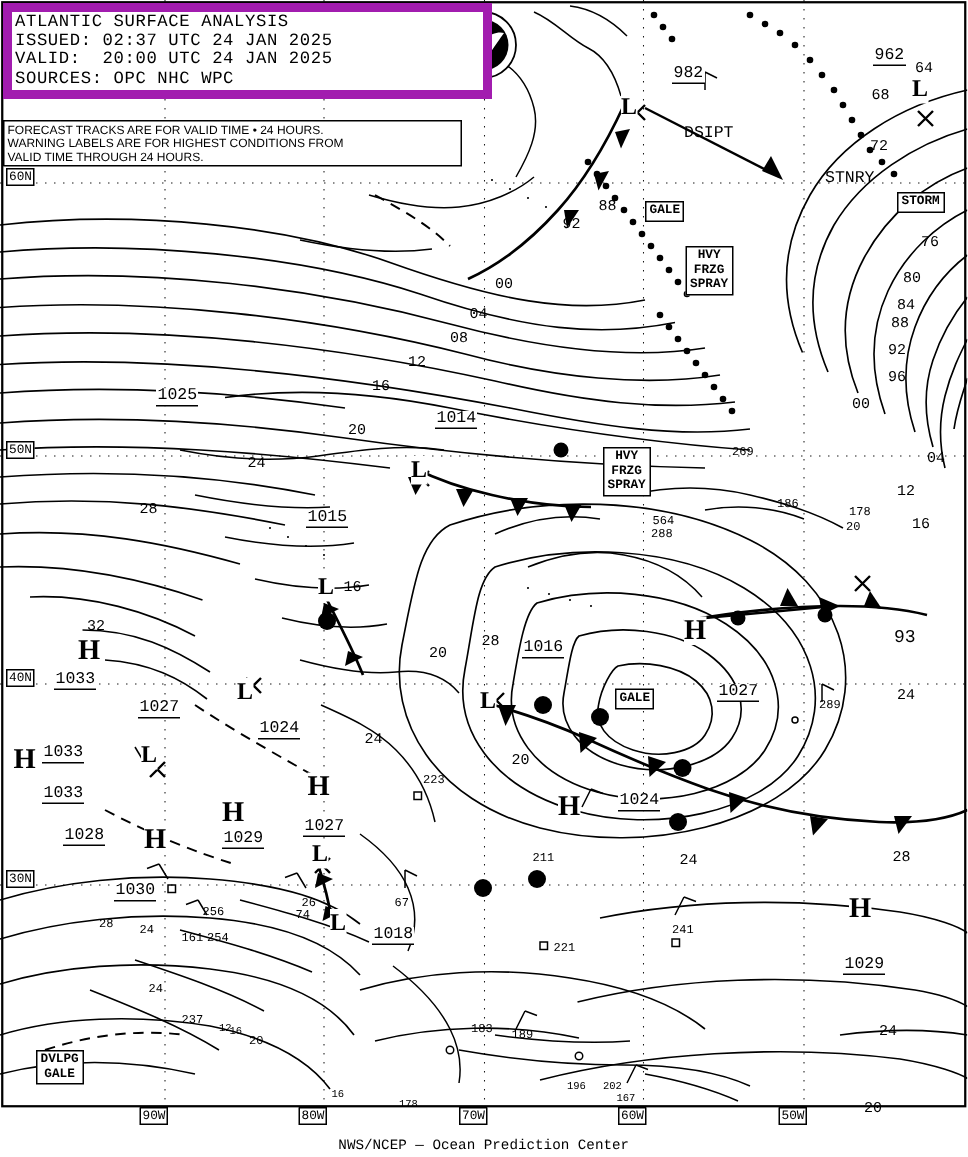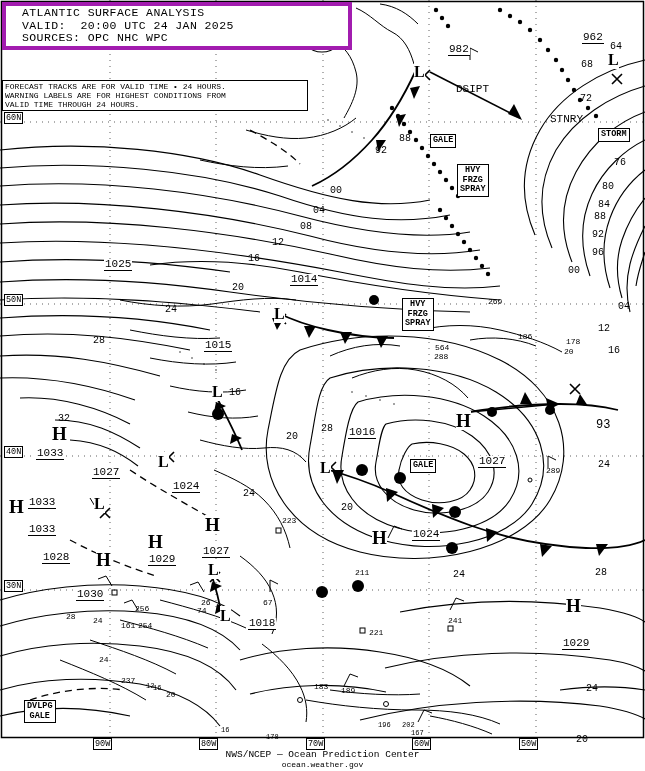--- a/index.html
+++ b/index.html
@@ -1,23 +1,23 @@
 <!DOCTYPE html>
 <html><head>
 <meta charset="utf-8">
 <style>
   html,body{margin:0;padding:0;background:#fff;}
   body{width:645px;height:771px;font-family:"Liberation Sans",sans-serif;}
   #map{position:relative;width:645px;height:771px;background:#fff;overflow:hidden;}
 
   
-  .hdr{position:absolute;left:2px;top:2px;width:310px;border:4px solid #a21caf;background:#fff;padding:1px 16px;}
+  .hdr{position:absolute;left:2px;top:2px;width:310px;border:6px solid #a21caf;background:#fff;padding:1px 2px;}
   .hdr div{font-family:"Liberation Mono",monospace;font-size:11.5px;line-height:12.5px;letter-spacing:.4px;white-space:pre;}
   .notebox{position:absolute;left:2px;top:80px;width:300px;border:1px solid #000;background:#fff;padding:1px 2px;}
-  .notebox div{font-family:Liberation Mono, monospace;font-size:8px;line-height:9px;white-space:pre;}
+  .notebox div{font-family:Liberation Sans, sans-serif;font-size:8px;line-height:9px;white-space:pre;}
 
   
   .lbl{position:absolute;font-family:"Liberation Mono",monospace;font-size:10px;line-height:10px;color:#000;white-space:nowrap;}
   .lbl.sm{font-size:8px;}
   .lbl.xs{font-size:7px;}
   .iso{position:absolute;font-family:"Liberation Mono",monospace;font-size:11px;line-height:11px;border-bottom:1.5px solid #000;padding:0 1px;background:#fff;white-space:nowrap;}
   .hl{position:absolute;font-family:"Liberation Serif",serif;font-weight:bold;font-size:19px;line-height:19px;background:#fff;}
   .hl.small{font-size:16px;}
   .boxlbl{position:absolute;border:1.5px solid #000;background:#fff;font-family:"Liberation Mono",monospace;font-size:8.5px;line-height:9.5px;text-align:center;padding:1px 2px;font-weight:bold;white-space:pre;}
   .grid-lbl{position:absolute;border:1px solid #000;background:#fff;font-family:"Liberation Mono",monospace;font-size:8.5px;padding:0 1px;}
@@ -287,20 +287,21 @@
     <g>
       <circle cx="322" cy="30" r="22" fill="#fff" stroke="#000" stroke-width="1.2"></circle>
       <circle cx="322" cy="30" r="17" fill="#000"></circle>
       <path d="M312,40 C318,26 330,20 336,22 C330,30 326,38 318,44 Z" fill="#fff"></path>
       <circle cx="322" cy="30" r="3" fill="#fff"></circle>
     </g>
   </svg>
 
   <div class="hdr">
     <div>ATLANTIC SURFACE ANALYSIS</div>
+    <div>ISSUED: 02:37 UTC 24 JAN 2025</div>
     <div>VALID:  20:00 UTC 24 JAN 2025</div>
     <div>SOURCES: OPC NHC WPC</div>
   </div>
 
   <div class="notebox">
     <div>FORECAST TRACKS ARE FOR VALID TIME • 24 HOURS.</div>
     <div>WARNING LABELS ARE FOR HIGHEST CONDITIONS FROM</div>
     <div>VALID TIME THROUGH 24 HOURS.</div>
   </div>
 
@@ -430,16 +431,15 @@
   <div class="lbl xs" style="left:378px;top:720px">196</div>
   <div class="lbl xs" style="left:402px;top:720px">202</div>
   <div class="lbl xs" style="left:266px;top:732px">178</div>
   <div class="lbl xs" style="left:221px;top:725px">16</div>
   <div class="lbl sm" style="left:263px;top:598px">67</div>
   <div class="lbl sm" style="left:197px;top:606px">74</div>
   <div class="lbl sm" style="left:201px;top:598px">26</div>
 
   <div class="footer">
     <div>NWS/NCEP — Ocean Prediction Center</div>
-    <div class="l2">ocean.weather.gov</div>
   </div>
 
 </div>
 
 </body></html>

